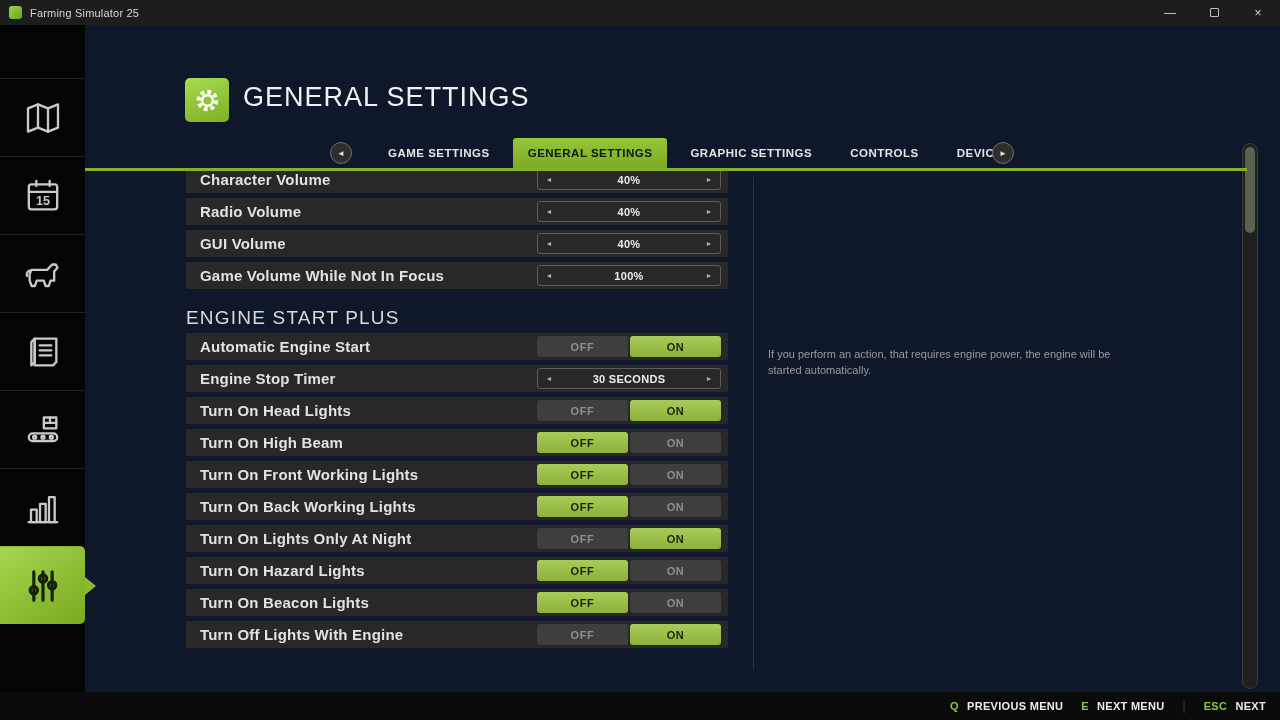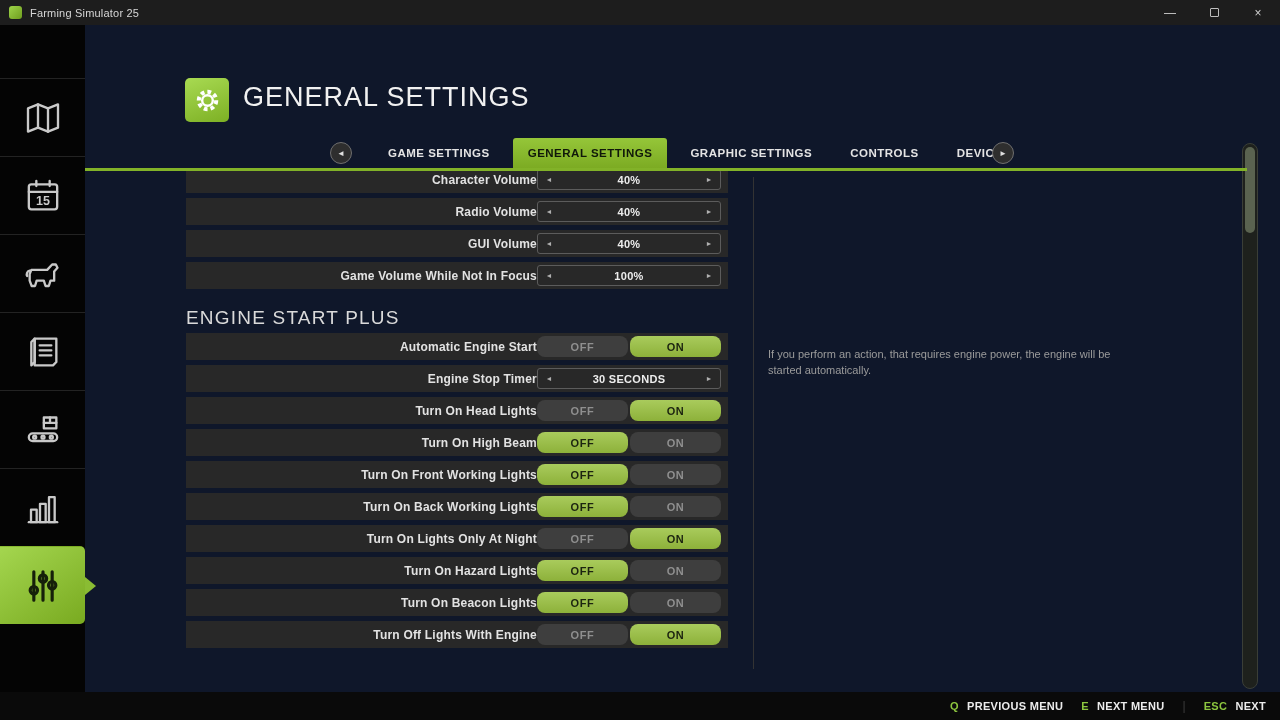--- a/index.html
+++ b/index.html
@@ -57,31 +57,31 @@
   .tab-list{position:absolute;left:288px;top:0;height:30px;display:flex;gap:8px;}
   .tab{height:30px;display:flex;align-items:center;padding:0 15px;font-size:11.5px;
     font-weight:bold;letter-spacing:.5px;color:#e4e4e4;white-space:nowrap;}
   .tab.active{background:linear-gradient(180deg,#95c639,#7cab23);color:#10180a;
     border-radius:3px 3px 0 0;}
   .green-line{position:absolute;left:0;top:143px;right:33px;height:3px;background:#82b228;z-index:5;}
 
   
   .rows{position:absolute;left:101px;top:146px;width:542px;z-index:1;}
   .srow{height:27px;margin-bottom:5px;background:#282828;display:flex;align-items:center;}
-  .slabel{flex:1;padding-left:14px;font-size:12px;font-weight:bold;color:#e2e2e2;
-    letter-spacing:.2px;text-align:right;}
+  .slabel{flex:1;padding-left:14px;font-size:15px;font-weight:bold;color:#e2e2e2;
+    letter-spacing:.2px;}
   .sctl{width:184px;margin-right:7px;height:21px;flex:none;}
   .stepper{display:flex;align-items:center;border:1px solid #5c5c5c;border-radius:3px;}
   .step-arrow{width:22px;height:19px;display:flex;align-items:center;justify-content:center;
     font-size:7px;color:#b0b0b0;}
   .step-value{flex:1;text-align:center;font-size:11px;font-weight:bold;color:#ededed;
     letter-spacing:.3px;}
   .toggle{display:flex;gap:2px;}
   .tbtn{flex:1;display:flex;align-items:center;justify-content:center;font-size:11px;
-    font-weight:bold;letter-spacing:.6px;background:#3e3e3e;color:#8f8f8f;border-radius:8px;}
+    font-weight:bold;letter-spacing:.6px;background:#3e3e3e;color:#8f8f8f;border-radius:3px;}
   .tbtn.active{background:linear-gradient(180deg,#a9cb5c,#8db13a);color:#1c2410;}
   .partial{height:22px;overflow:hidden;margin-bottom:5px;}
   .partial .srow{margin-top:-5px;margin-bottom:0;}
   .section-title{margin:16px 0 2px 0;height:26px;line-height:26px;font-size:19px;
     letter-spacing:1.2px;color:#dadada;font-weight:500;}
 
   .divider{position:absolute;left:668px;top:152px;height:492px;width:1px;background:#333;}
   .desc{position:absolute;left:683px;top:322px;width:350px;font-size:11px;
     line-height:1.45;color:#9b9b9b;}
 

